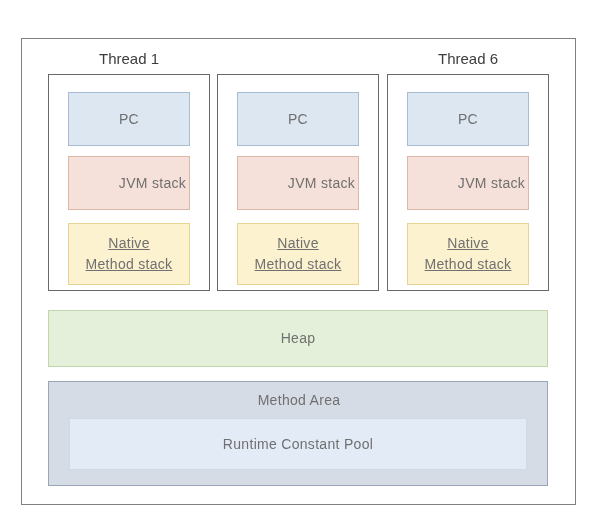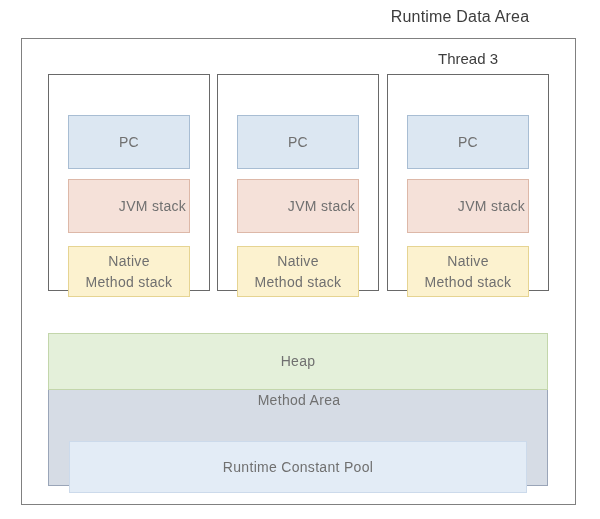--- a/index.html
+++ b/index.html
@@ -25,34 +25,35 @@
     top: 49px; width: 162px; height: 20px;
     font-size: 15px; color: var(--label-dark); text-align: center; line-height: 20px;
   }
   .thread-box {
     top: 74px; width: 162px; height: 217px;
     border: 1px solid var(--thread-border); background: #ffffff;
   }
   .cell {
     display: flex; align-items: center; justify-content: center;
     text-align: center; font-size: 14px; color: var(--label-gray);
-    letter-spacing: 0.3px; line-height: 1.5; margin-top: 23px;
+    letter-spacing: 0.3px; line-height: 1.5;
   }
   .pc {
     left: 19px; top: 17px; width: 122px; height: 54px;
     background: var(--pc-fill); border: 1px solid var(--pc-border);
   }
   .jvm {
     left: 19px; top: 81px; width: 122px; height: 54px;
     background: var(--jvm-fill); border: 1px solid var(--jvm-border); padding-left: 47px;
   }
   .native {
-    left: 19px; top: 148px; width: 122px; height: 51px;
+    left: 19px; top: 148px; width: 122px; height: 62px;
     background: var(--native-fill); border: 1px solid var(--native-border);
     white-space: pre-line;
+    text-decoration: underline;
   }
   .heap {
     left: 48px; top: 310px; width: 500px; height: 57px;
     background: var(--heap-fill); border: 1px solid var(--heap-border);
   }
   .method-area {
     left: 48px; top: 381px; width: 500px; height: 105px;
     background: var(--method-fill); border: 1px solid var(--method-border);
   }
   .method-area-label {
@@ -63,39 +64,39 @@
   .rcp {
     left: 20px; top: 36px; width: 458px; height: 52px;
     background: var(--rcp-fill); border: 1px solid var(--rcp-border);
   }
 </style>
 </head>
 <body>
 
 <div class="stage">
 
-  <div class="abs title">Runtime Data Area</div>
 
   <div class="abs outer"></div>
 
+  <div class="abs thread-label" style="left:48px">Thread 1</div>
   <div class="abs thread-box" style="left:48px">
     <div class="abs cell pc">PC</div>
     <div class="abs cell jvm">JVM stack</div>
     <div class="abs cell native">Native
 Method stack</div>
   </div>
 
   <div class="abs thread-box" style="left:217px">
     <div class="abs cell pc">PC</div>
     <div class="abs cell jvm">JVM stack</div>
     <div class="abs cell native">Native
 Method stack</div>
   </div>
 
-  <div class="abs thread-label" style="left:387px">Thread 3</div>
+  <div class="abs thread-label" style="left:387px">Thread 6</div>
   <div class="abs thread-box" style="left:387px">
     <div class="abs cell pc">PC</div>
     <div class="abs cell jvm">JVM stack</div>
     <div class="abs cell native">Native
 Method stack</div>
   </div>
 
   <div class="abs method-area">
     <div class="abs method-area-label">Method Area</div>
     <div class="abs cell rcp">Runtime Constant Pool</div>

